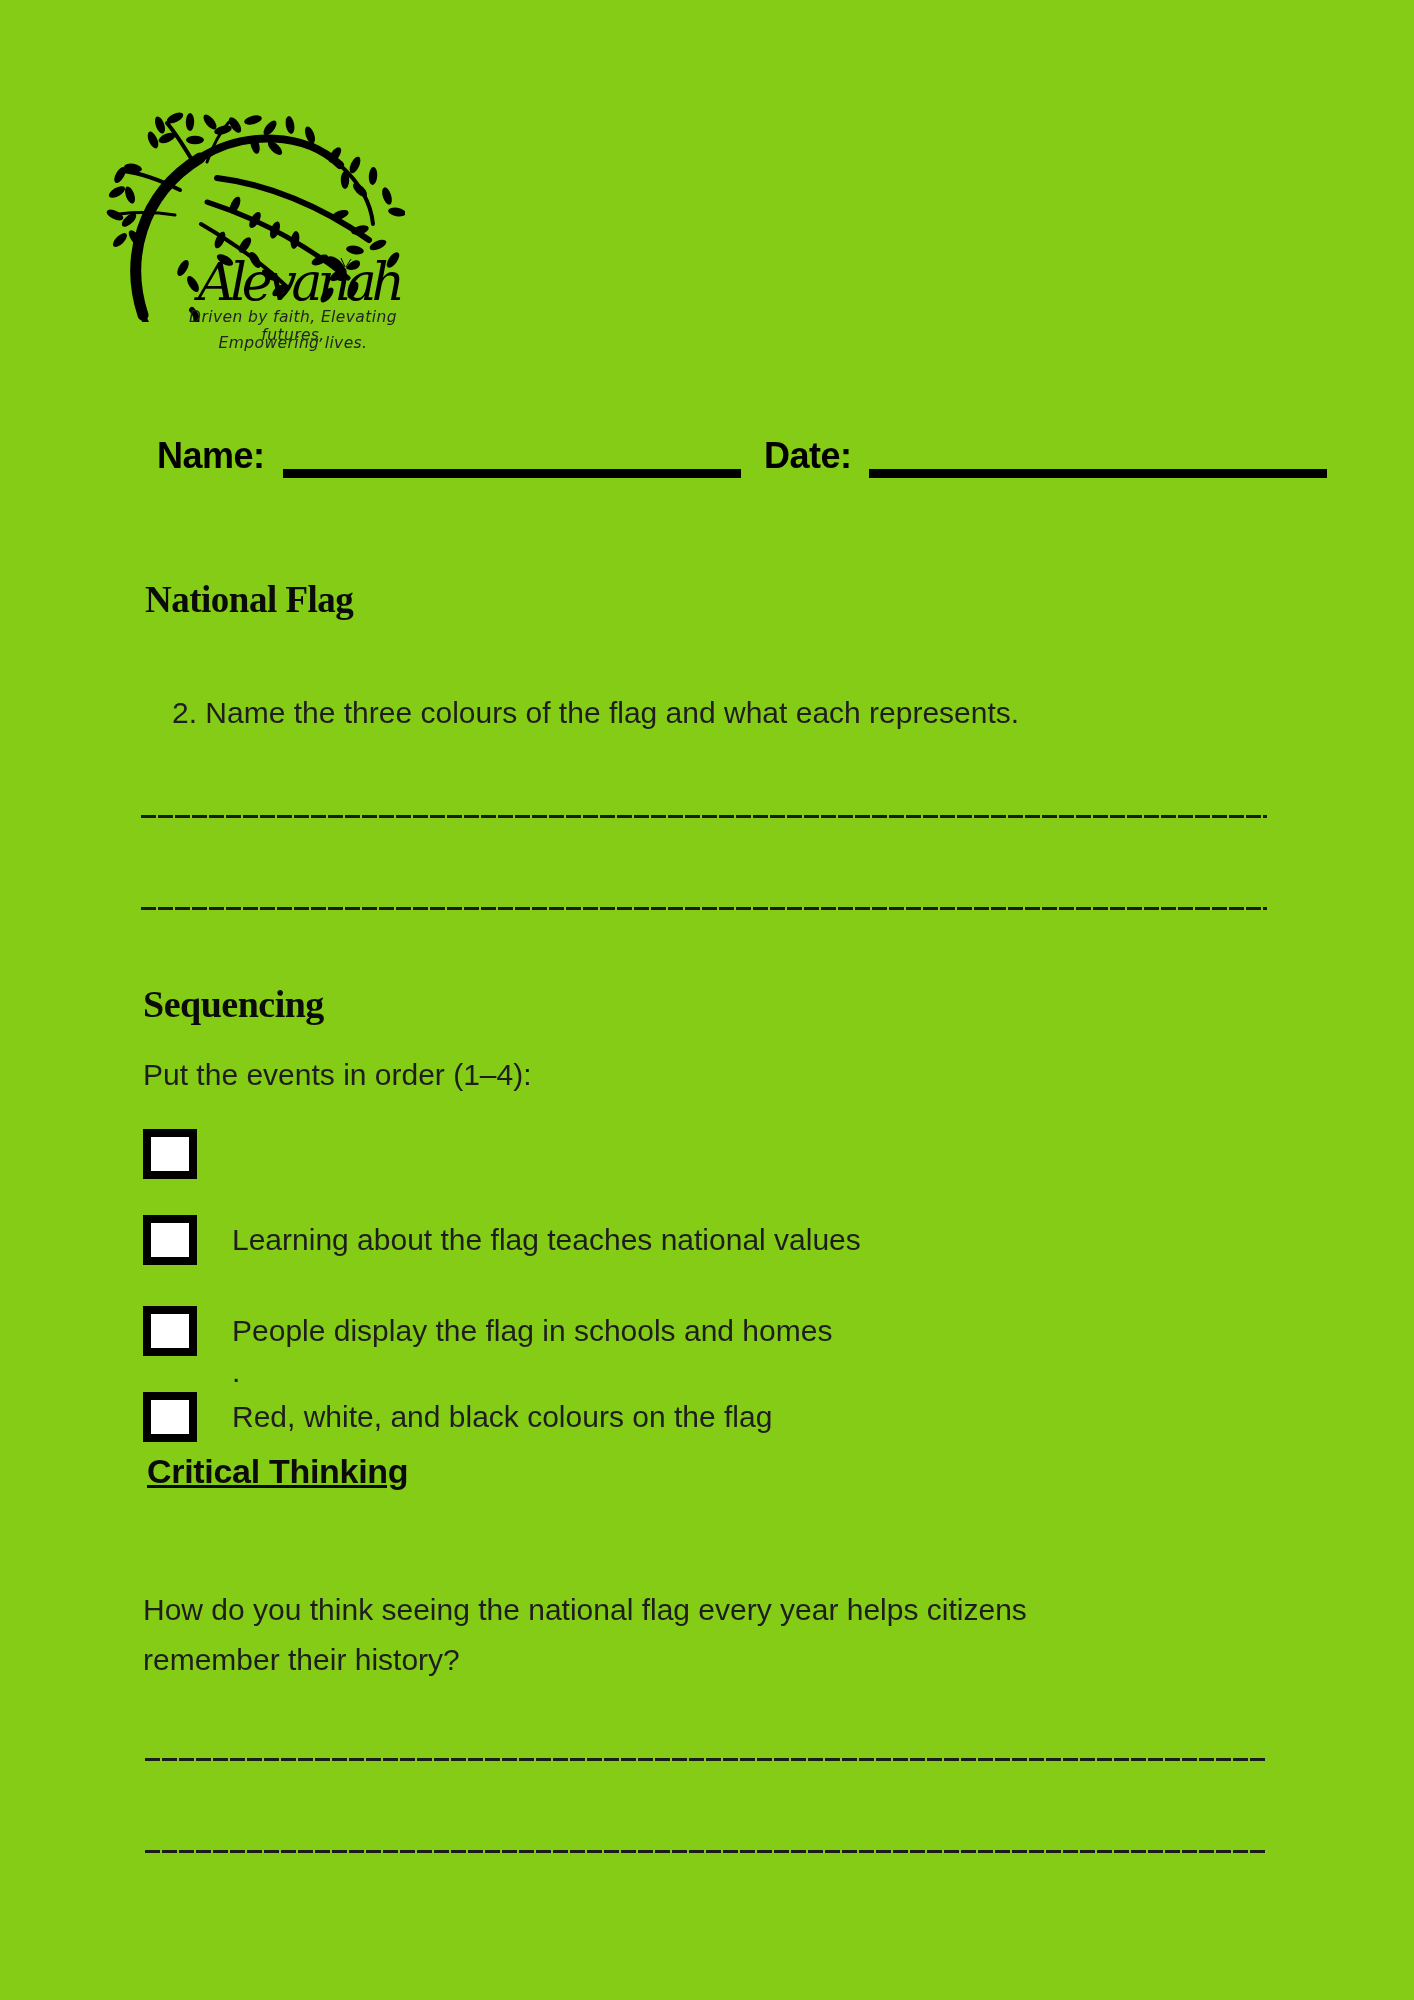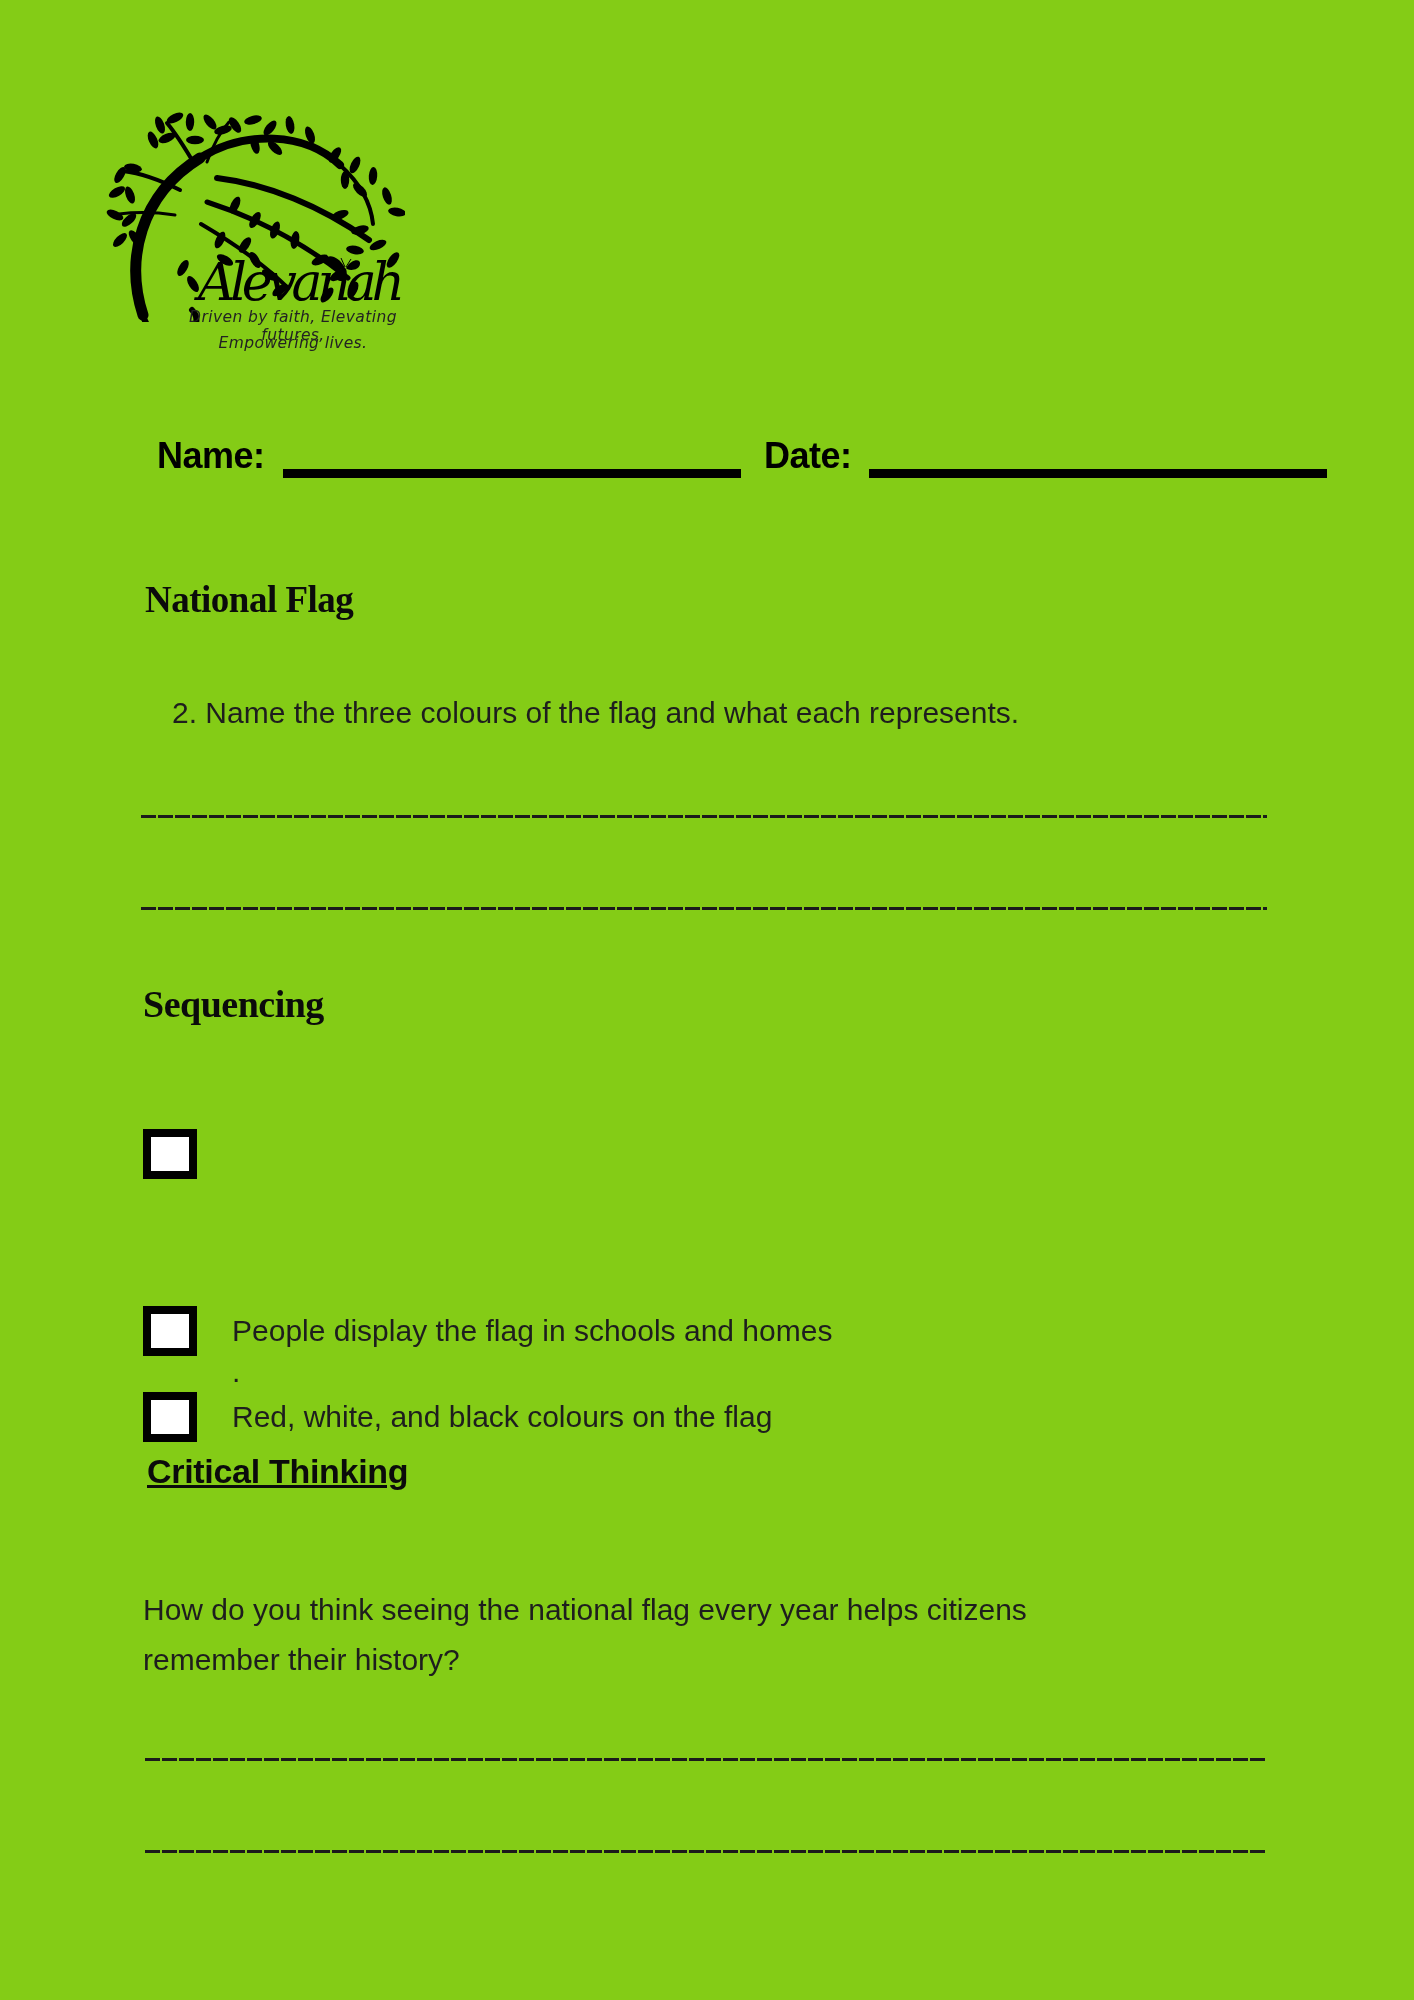--- a/index.html
+++ b/index.html
@@ -134,23 +134,28 @@
   <div class="abs fill-line" style="left:283px;top:469px;width:458px;"></div>
   <div class="abs field-label" style="left:764px;top:435px;">Date:</div>
   <div class="abs fill-line" style="left:869px;top:469px;width:458px;"></div>
 
   <div class="abs serif-head nf-title" style="left:145px;top:578px;">National Flag</div>
   <div class="abs body-text" style="left:172px;top:696px;">2. Name the three colours of the flag and what each represents.</div>
   <div class="abs ans-line" style="left:141px;top:815px;"></div>
   <div class="abs ans-line" style="left:141px;top:907px;"></div>
 
   <div class="abs serif-head seq-title" style="left:143px;top:982px;">Sequencing</div>
+  <div class="abs body-text" style="left:143px;top:1058px;">Put the events in order (1–4):</div>
 
   <div class="seq-row" style="top:1128px;">
     <span class="cbx"></span>
+  </div>
+  <div class="seq-row" style="top:1214px;">
+    <span class="cbx"></span>
+    <span class="seq-label">Learning about the flag teaches national values</span>
   </div>
   <div class="seq-row" style="top:1305px;align-items:center;">
     <span class="cbx"></span>
     <span class="seq-label">People display the flag in schools and homes</span>
   </div>
   <div class="abs stray" style="left:232px;top:1355px;">.</div>
   <div class="seq-row" style="top:1391px;">
     <span class="cbx"></span>
     <span class="seq-label">Red, white, and black colours on the flag</span>
   </div>

